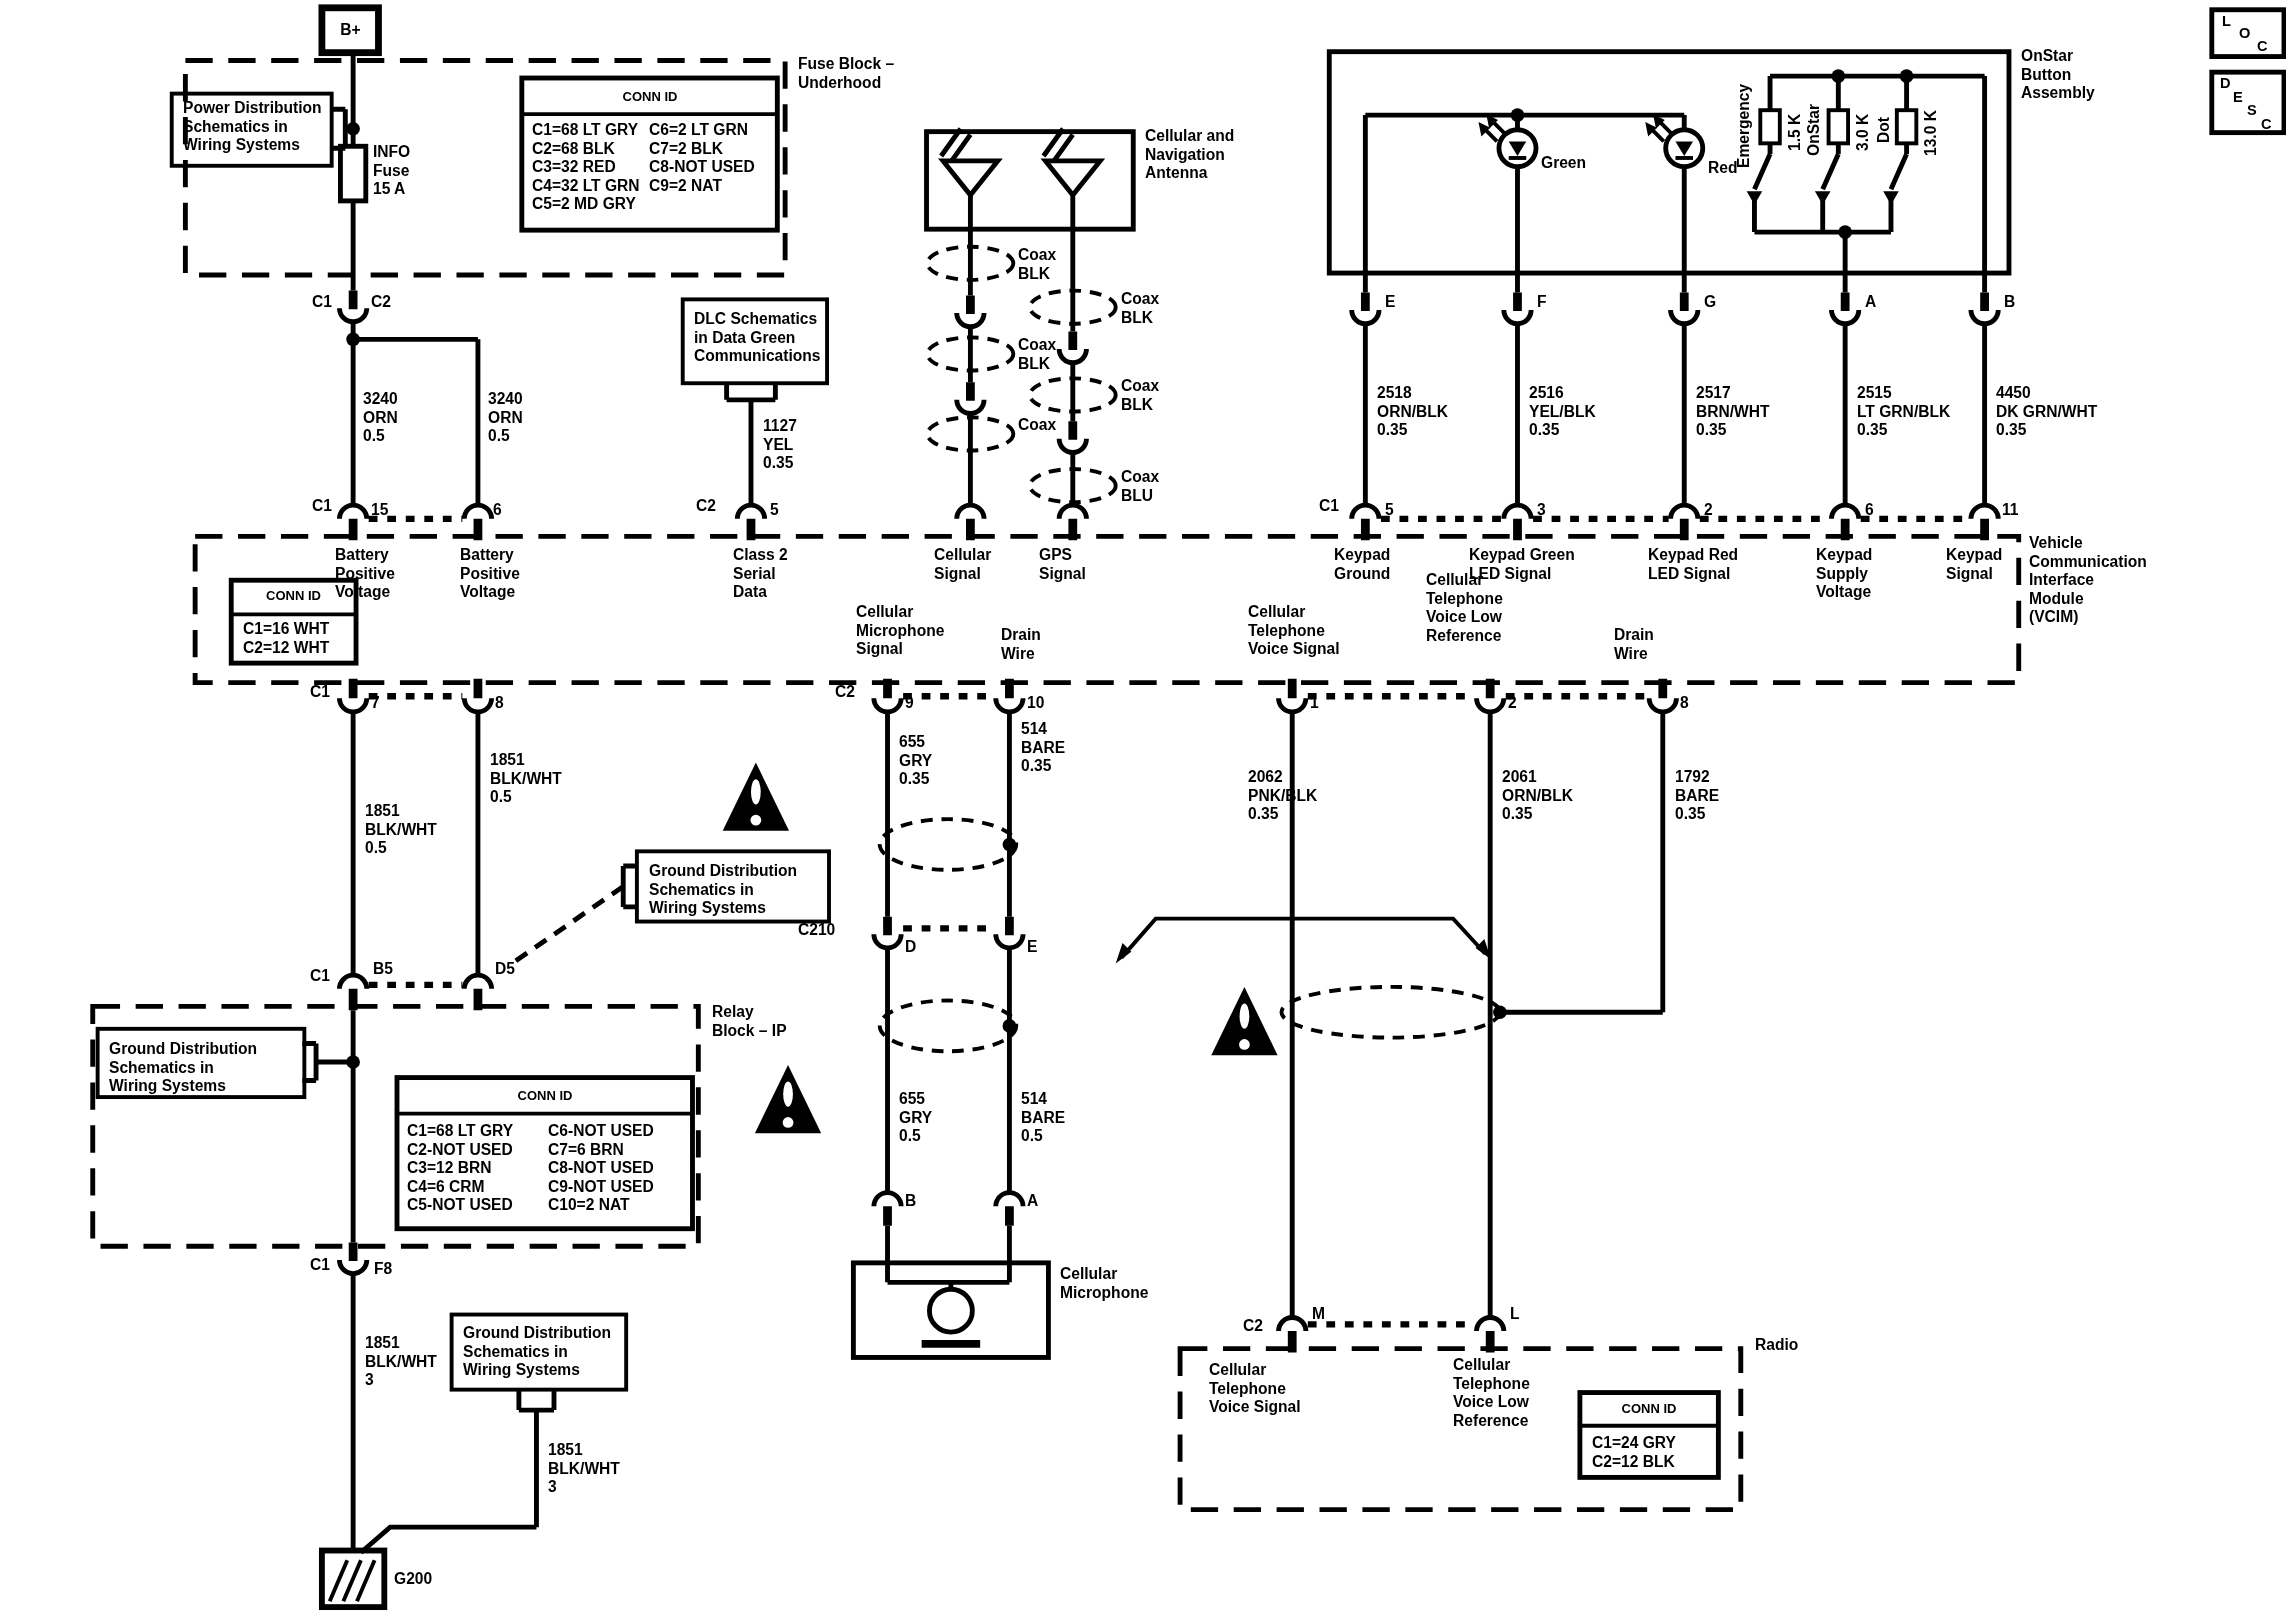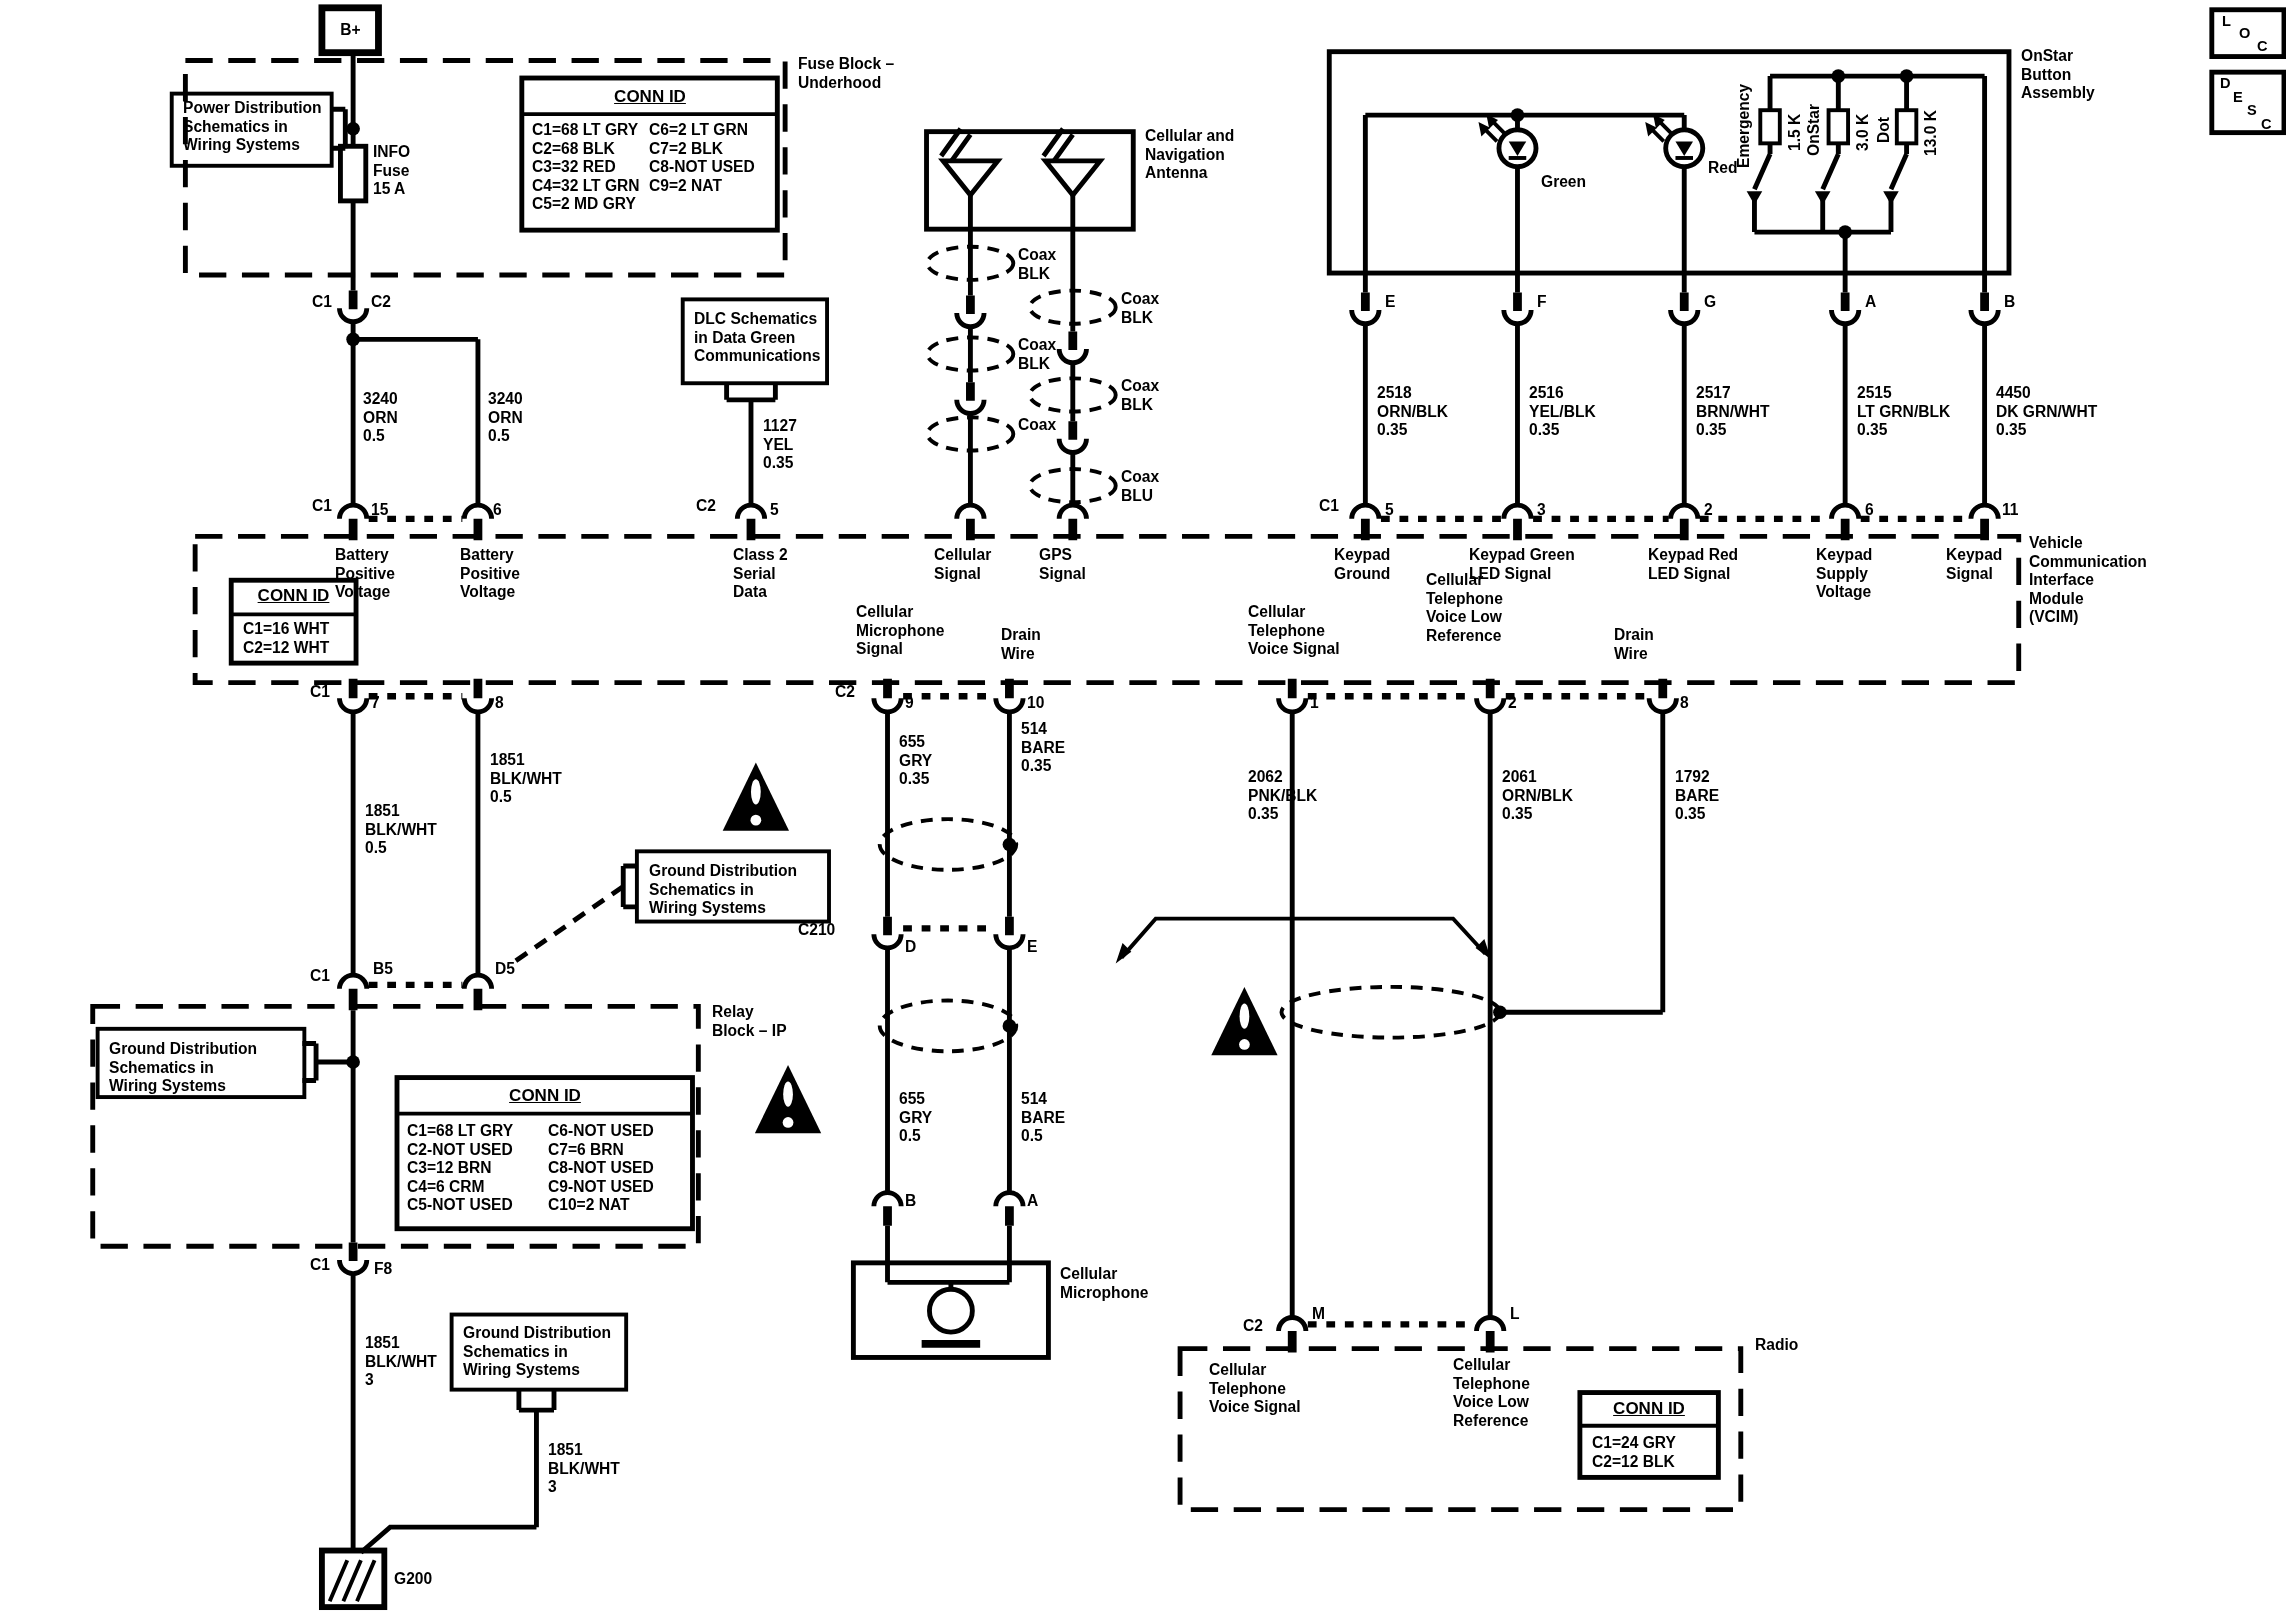--- a/index.html
+++ b/index.html
@@ -2,21 +2,21 @@
 <html><head>
 <meta charset="utf-8">
 <style>
   html,body{margin:0;padding:0;background:#fff;}
   .canvas{position:relative;width:2287px;height:1611px;background:#fff;overflow:hidden;
           font-family:"Liberation Sans",sans-serif;}
   svg.art{position:absolute;left:0;top:0;}
   .lb{position:absolute;font:bold 15.6px/18.5px "Liberation Sans",sans-serif;color:#000;
       white-space:pre-line;}
   .ctr{text-align:center;}
-  .t17{font-size:17px;text-decoration:underline;}
+  .t17{font-size:13px;}
   .rv{transform:rotate(-90deg);transform-origin:0 0;white-space:nowrap;}
   .corner{font:bold 14.6px/14.6px "Liberation Sans",sans-serif;}
 </style>
 </head>
 <body>
 
 <div class="canvas">
 
 <svg class="art" width="2287" height="1611" viewBox="0 0 2345 1652">
   <g stroke="#000" fill="none" stroke-linecap="butt">
@@ -318,21 +318,21 @@
 <div class="lb" style="left:1121px;top:290px">Coax
 BLK</div>
 <div class="lb" style="left:1121px;top:377px">Coax
 BLK</div>
 <div class="lb" style="left:1121px;top:468px">Coax
 BLU</div>
 
 <div class="lb" style="left:2021px;top:47px">OnStar
 Button
 Assembly</div>
-<span class="lb" style="left:1541px;top:173px">Green</span>
+<span class="lb" style="left:1541px;top:154px">Green</span>
 <span class="lb" style="left:1708px;top:159px">Red</span>
 <span class="lb rv" style="left:1735px;top:168px">Emergency</span>
 <span class="lb rv" style="left:1786px;top:151px">1.5 K</span>
 <span class="lb rv" style="left:1805px;top:156px">OnStar</span>
 <span class="lb rv" style="left:1854px;top:151px">3.0 K</span>
 <span class="lb rv" style="left:1875px;top:143px">Dot</span>
 <span class="lb rv" style="left:1922px;top:156px">13.0 K</span>
 <span class="lb" style="left:1385px;top:293px">E</span>
 <span class="lb" style="left:1537px;top:293px">F</span>
 <span class="lb" style="left:1704px;top:293px">G</span>

